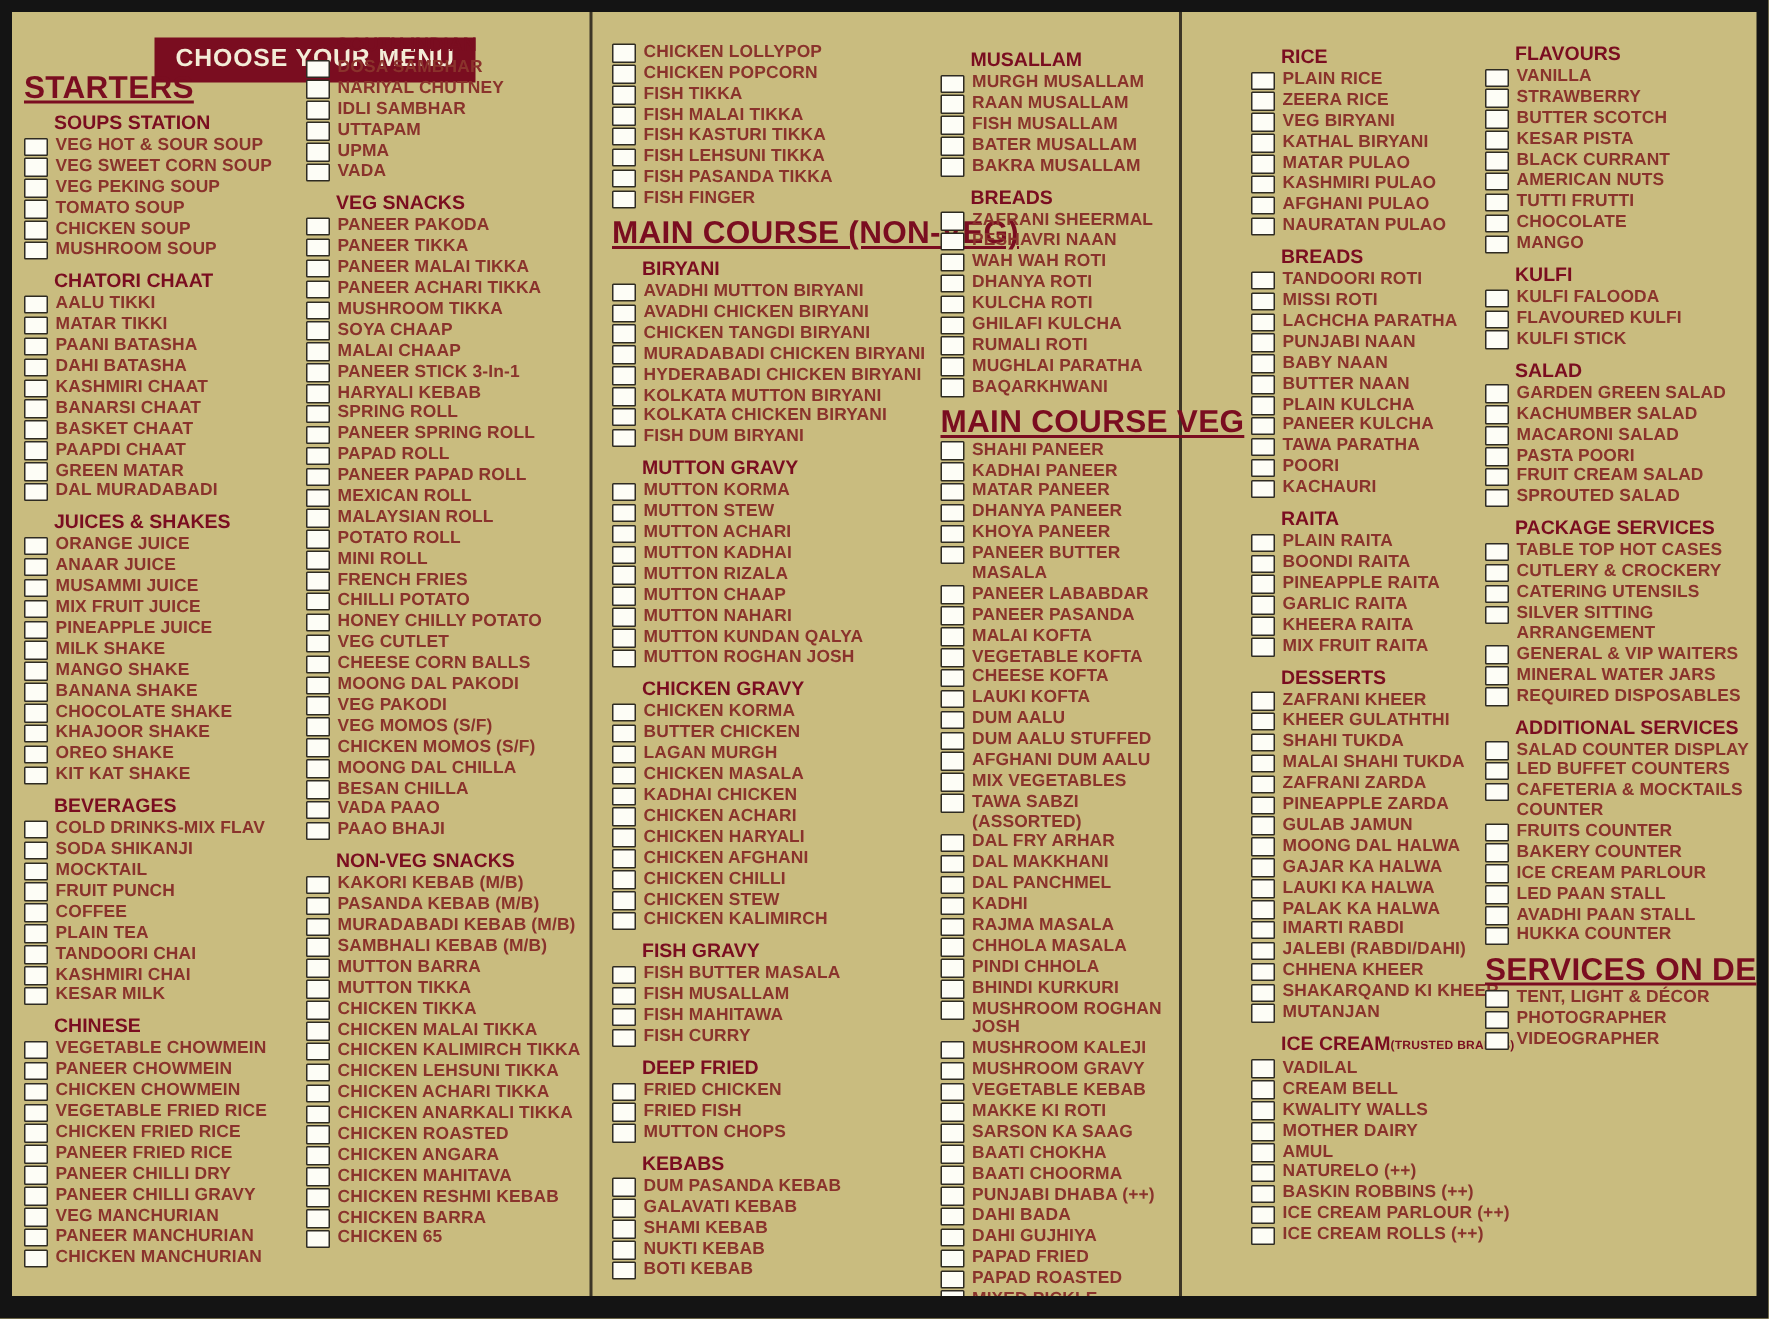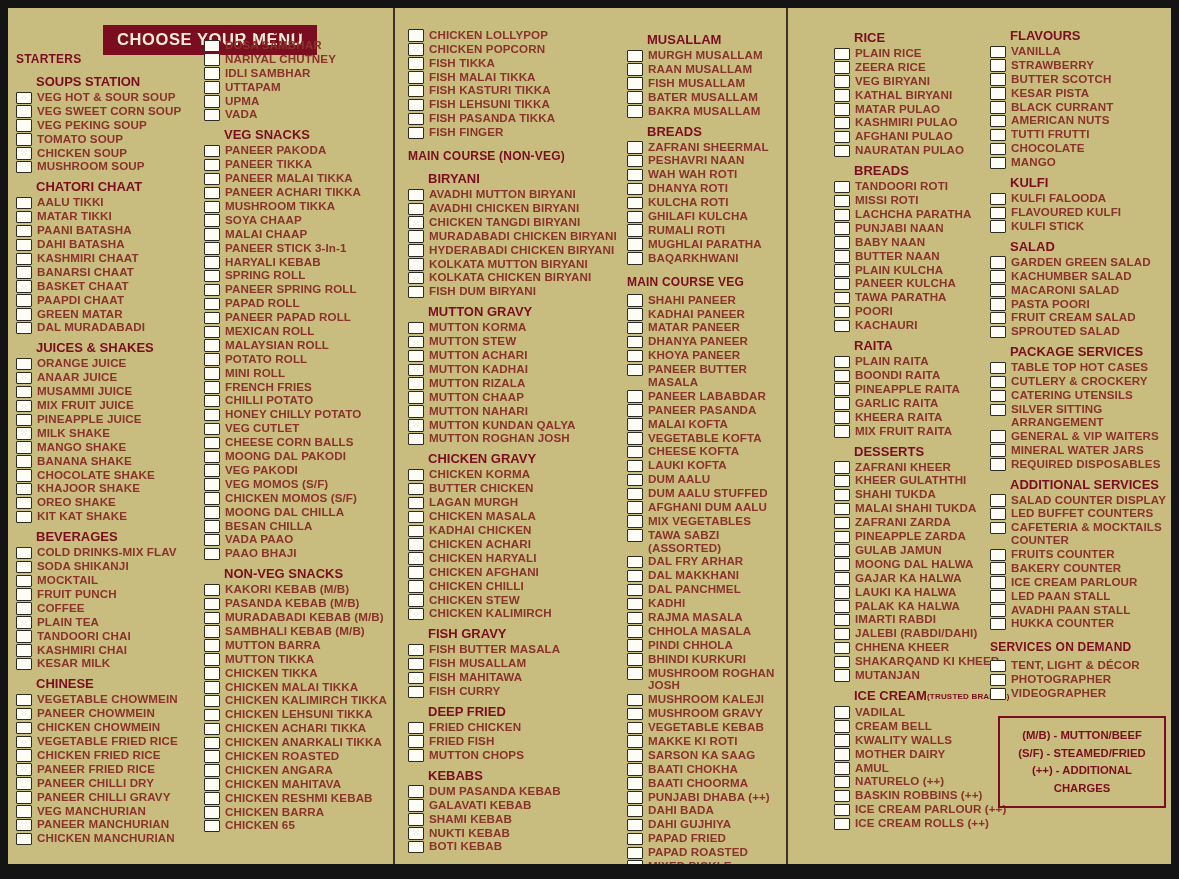--- a/index.html
+++ b/index.html
@@ -30,21 +30,21 @@
   .col-d { left:619px; top:24px; width:152px; }
   .col-e { left:826px; top:22px; width:184px; }
   .col-f { left:982px; top:20px; width:184px; }
   .sec-header {
     color:#7a0d20; font-weight:800; white-space:nowrap;
   }
   .sec-header.sub {
     font-size:13px; line-height:15px; margin:6px 0 2px 20px;
   }
   .sec-header.major {
-    font-size:12px; line-height:18px; margin:8px 0 3px 0; letter-spacing:0.2px;
+    font-size:21px; line-height:18px; margin:8px 0 3px 0; letter-spacing:0.2px;text-decoration:underline;
   }
   .sec-header:first-child { margin-top:0; }
   .sec-header .suffix {
     font-size:8px; font-weight:800; letter-spacing:0.2px; vertical-align:1px;
   }
   .item {
     display:flex; align-items:flex-start;
     margin:0.9px 0; cursor:pointer;
   }
   .cb {
@@ -1266,19 +1266,14 @@
         <span class="txt">TENT, LIGHT &amp; DÉCOR</span>
       </label>
       <label class="item">
         <span class="cb"></span>
         <span class="txt">PHOTOGRAPHER</span>
       </label>
       <label class="item">
         <span class="cb"></span>
         <span class="txt">VIDEOGRAPHER</span>
       </label>
-      <div class="legend-box">
-        <div>(M/B) - MUTTON/BEEF</div>
-        <div>(S/F) - STEAMED/FRIED</div>
-        <div>(++) - ADDITIONAL CHARGES</div>
-      </div>
     </div>
 </div>
 
 </body></html>

